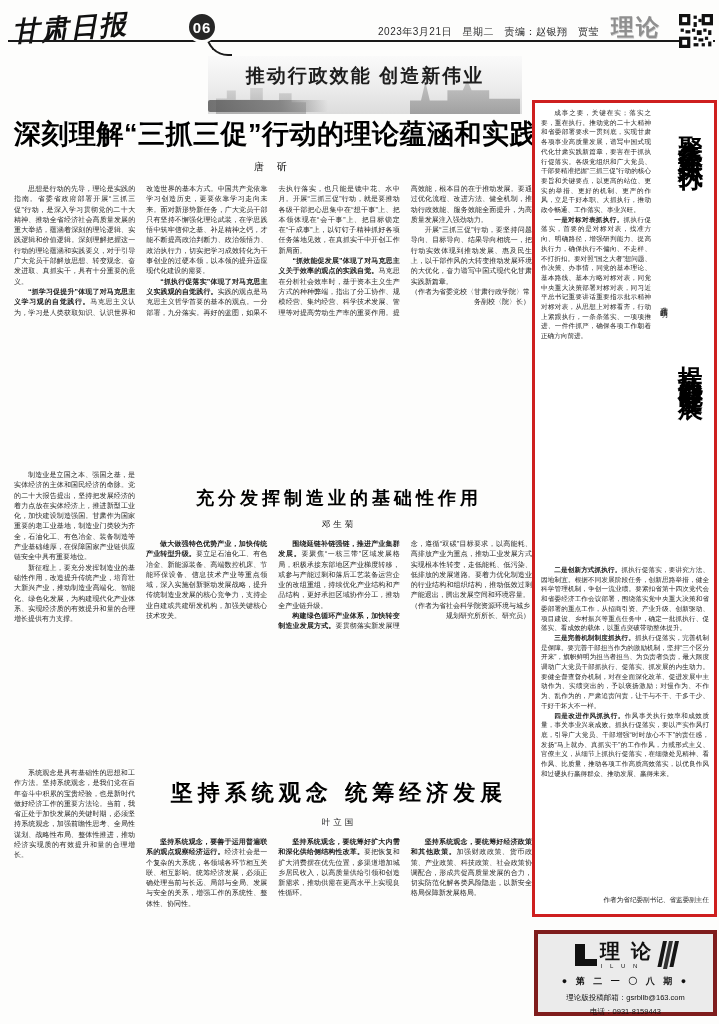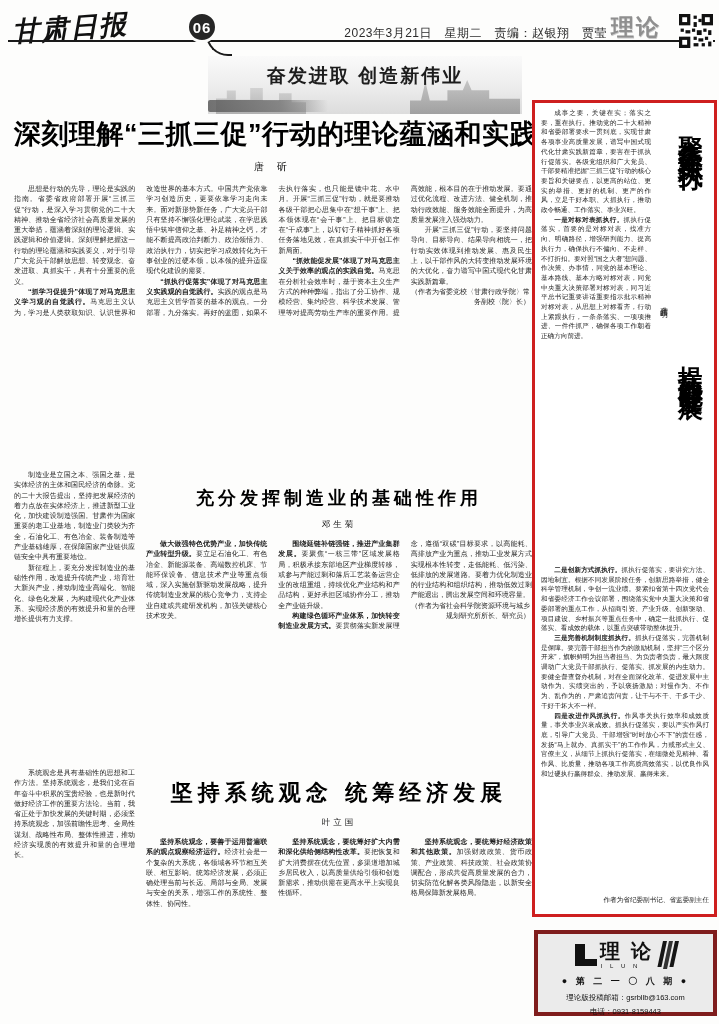--- a/index.html
+++ b/index.html
@@ -21,21 +21,21 @@
     background:#262626; border:3px solid #fdfdfc; z-index:3;
     display:flex; align-items:center; justify-content:center;
     color:#fff; font-weight:bold; font-size:15px; letter-spacing:1px;
   }
   .badge-tail {
     position:absolute; left:206px; top:34px; width:26px; height:22px; z-index:2;
     border:0; border-left:2px solid #1a1a1a; border-bottom:2px solid #1a1a1a;
     border-bottom-left-radius:22px;
   }
   .dateline {
-    position:absolute; right:112px; top:25px; font-size:12px; color:#2b2b2b;
+    position:absolute; right:120px; top:25px; font-size:10px; color:#2b2b2b;
     letter-spacing:0.5px; white-space:nowrap;text-align:center;
   }
   .section-mark {
     position:absolute; right:58px; top:12px; font-size:23px; font-weight:bold;
     color:#8f8f8f; letter-spacing:2px; font-family:"DejaVu Serif", serif;
     text-shadow:0.5px 0.5px 0 #c9c9c9;
   }
   .qr { position:absolute; right:6px; top:14px; width:34px; height:34px; }
   
   .banner {
@@ -145,21 +145,21 @@
       <rect x="9" y="18" width="3" height="2"></rect>
         <rect x="14" y="18" width="2" height="2"></rect>
         <rect x="18" y="17" width="2" height="3"></rect>
     </g>
   </svg>
 
   <div class="banner">
     <div class="sky1"></div>
     <div class="sky2"></div>
     <div class="train"></div>
-    <div class="banner-title">奋发进取 创造新伟业</div>
+    <div class="banner-title">推动行政效能 创造新伟业</div>
   </div>
 
   <div class="art1">
     <h1>深刻理解“三抓三促”行动的理论蕴涵和实践要义</h1>
     <div class="author">唐 斫</div>
     <div class="cols body-text">
         <p>思想是行动的先导，理论是实践的指南。省委省政府部署开展“三抓三促”行动，是深入学习贯彻党的二十大精神、推动全省经济社会高质量发展的重大举措，蕴涵着深刻的理论逻辑、实践逻辑和价值逻辑。深刻理解把握这一行动的理论蕴涵和实践要义，对于引导广大党员干部解放思想、转变观念、奋发进取、真抓实干，具有十分重要的意义。</p>
         <p><b>“抓学习促提升”体现了对马克思主义学习观的自觉践行。</b>马克思主义认为，学习是人类获取知识、认识世界和改造世界的基本方式。中国共产党依靠学习创造历史，更要依靠学习走向未来。面对新形势新任务，广大党员干部只有坚持不懈强化理论武装，在学思践悟中筑牢信仰之基、补足精神之钙，才能不断提高政治判断力、政治领悟力、政治执行力，切实把学习成效转化为干事创业的过硬本领，以本领的提升适应现代化建设的需要。</p>
         <p><b>“抓执行促落实”体现了对马克思主义实践观的自觉践行。</b>实践的观点是马克思主义哲学首要的基本的观点。一分部署，九分落实。再好的蓝图，如果不去执行落实，也只能是镜中花、水中月。开展“三抓三促”行动，就是要推动各级干部把心思集中在“想干事”上、把本领体现在“会干事”上、把目标锁定在“干成事”上，以钉钉子精神抓好各项任务落地见效，在真抓实干中开创工作新局面。</p>
         <p><b>“抓效能促发展”体现了对马克思主义关于效率的观点的实践自觉。</b>马克思在分析社会效率时，基于资本主义生产方式的种种弊端，指出了分工协作、规模经营、集约经营、科学技术发展、管理等对提高劳动生产率的重要作用。提高效能，根本目的在于推动发展。要通过优化流程、改进方法、健全机制，推动行政效能、服务效能全面提升，为高质量发展注入强劲动力。</p>

